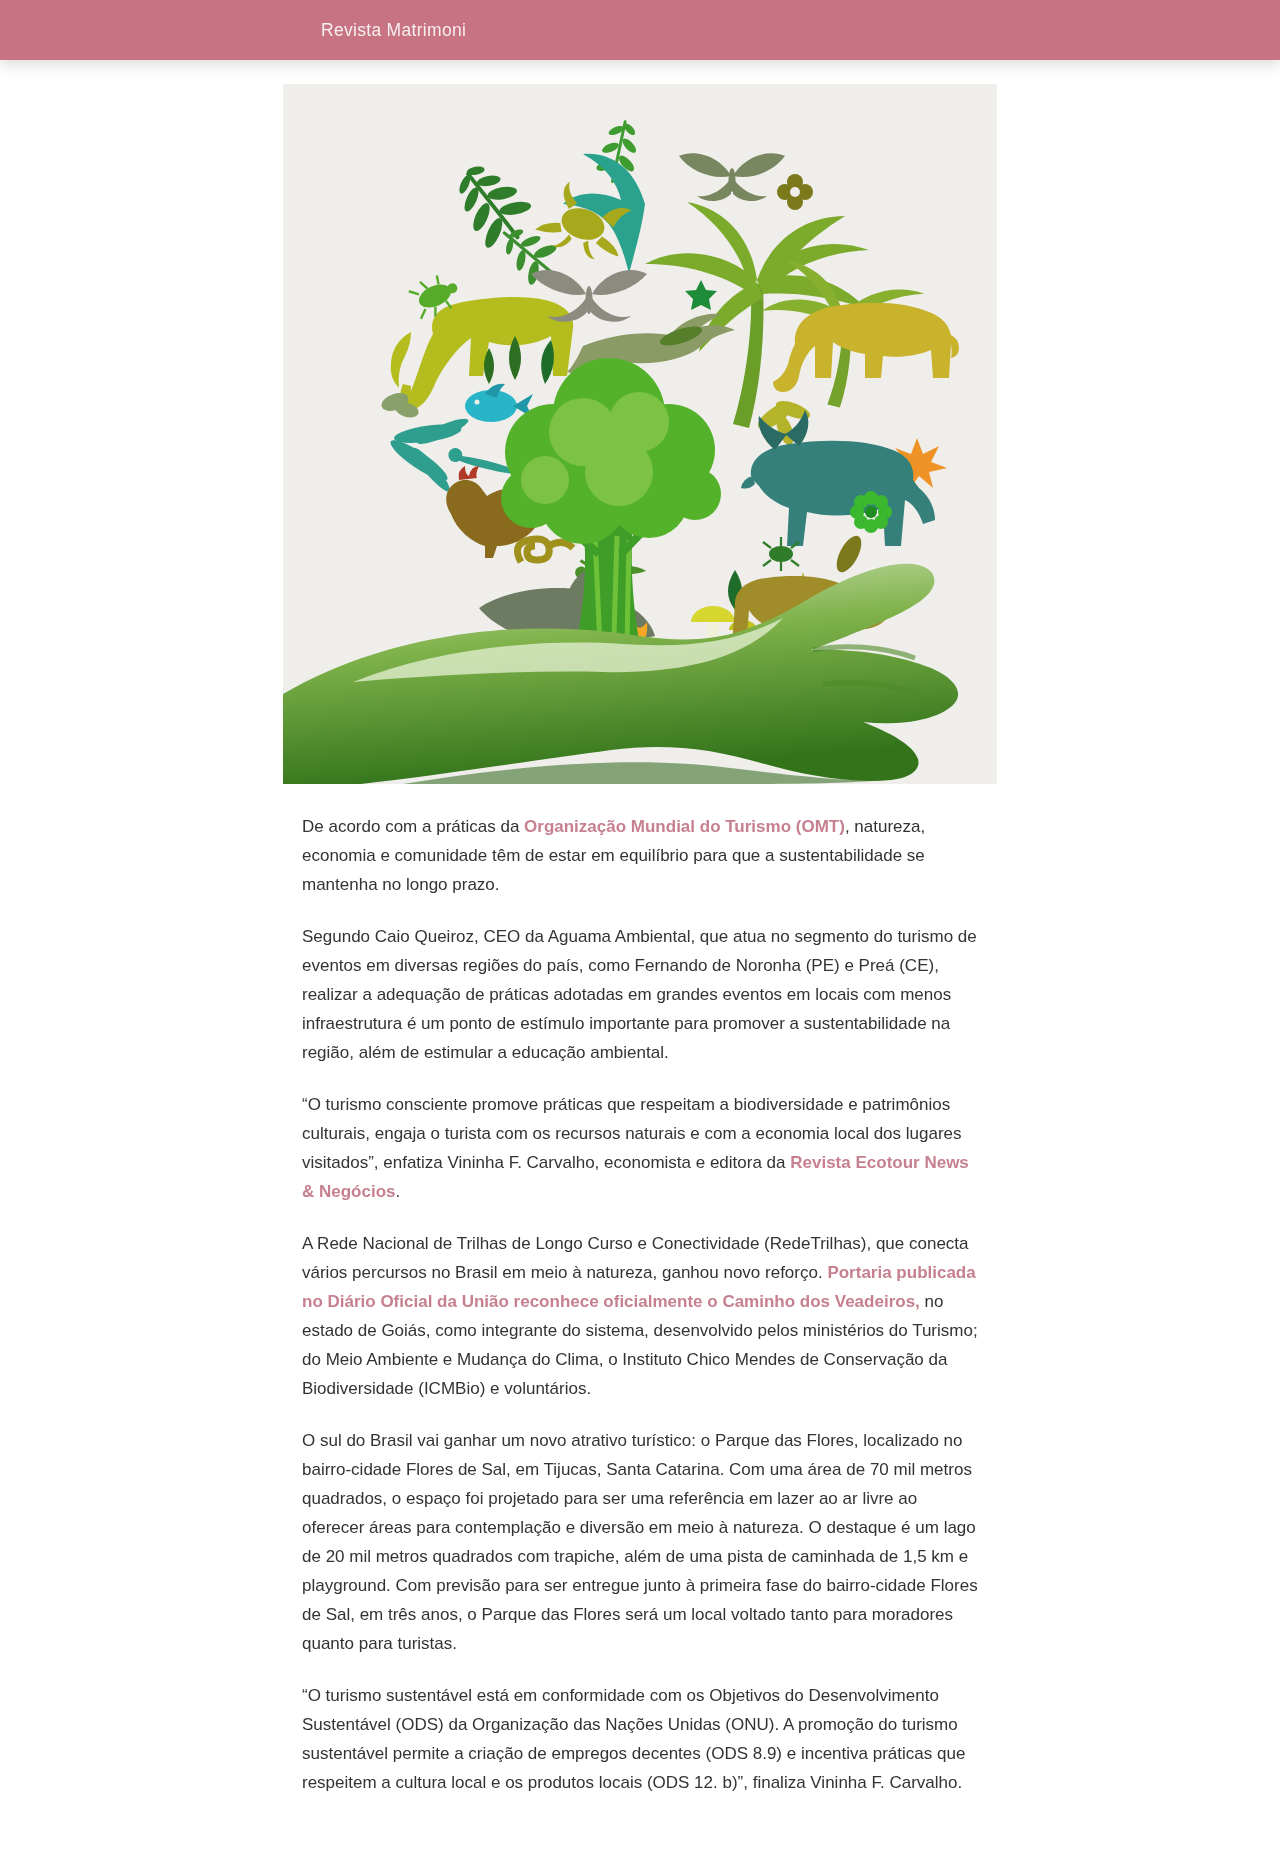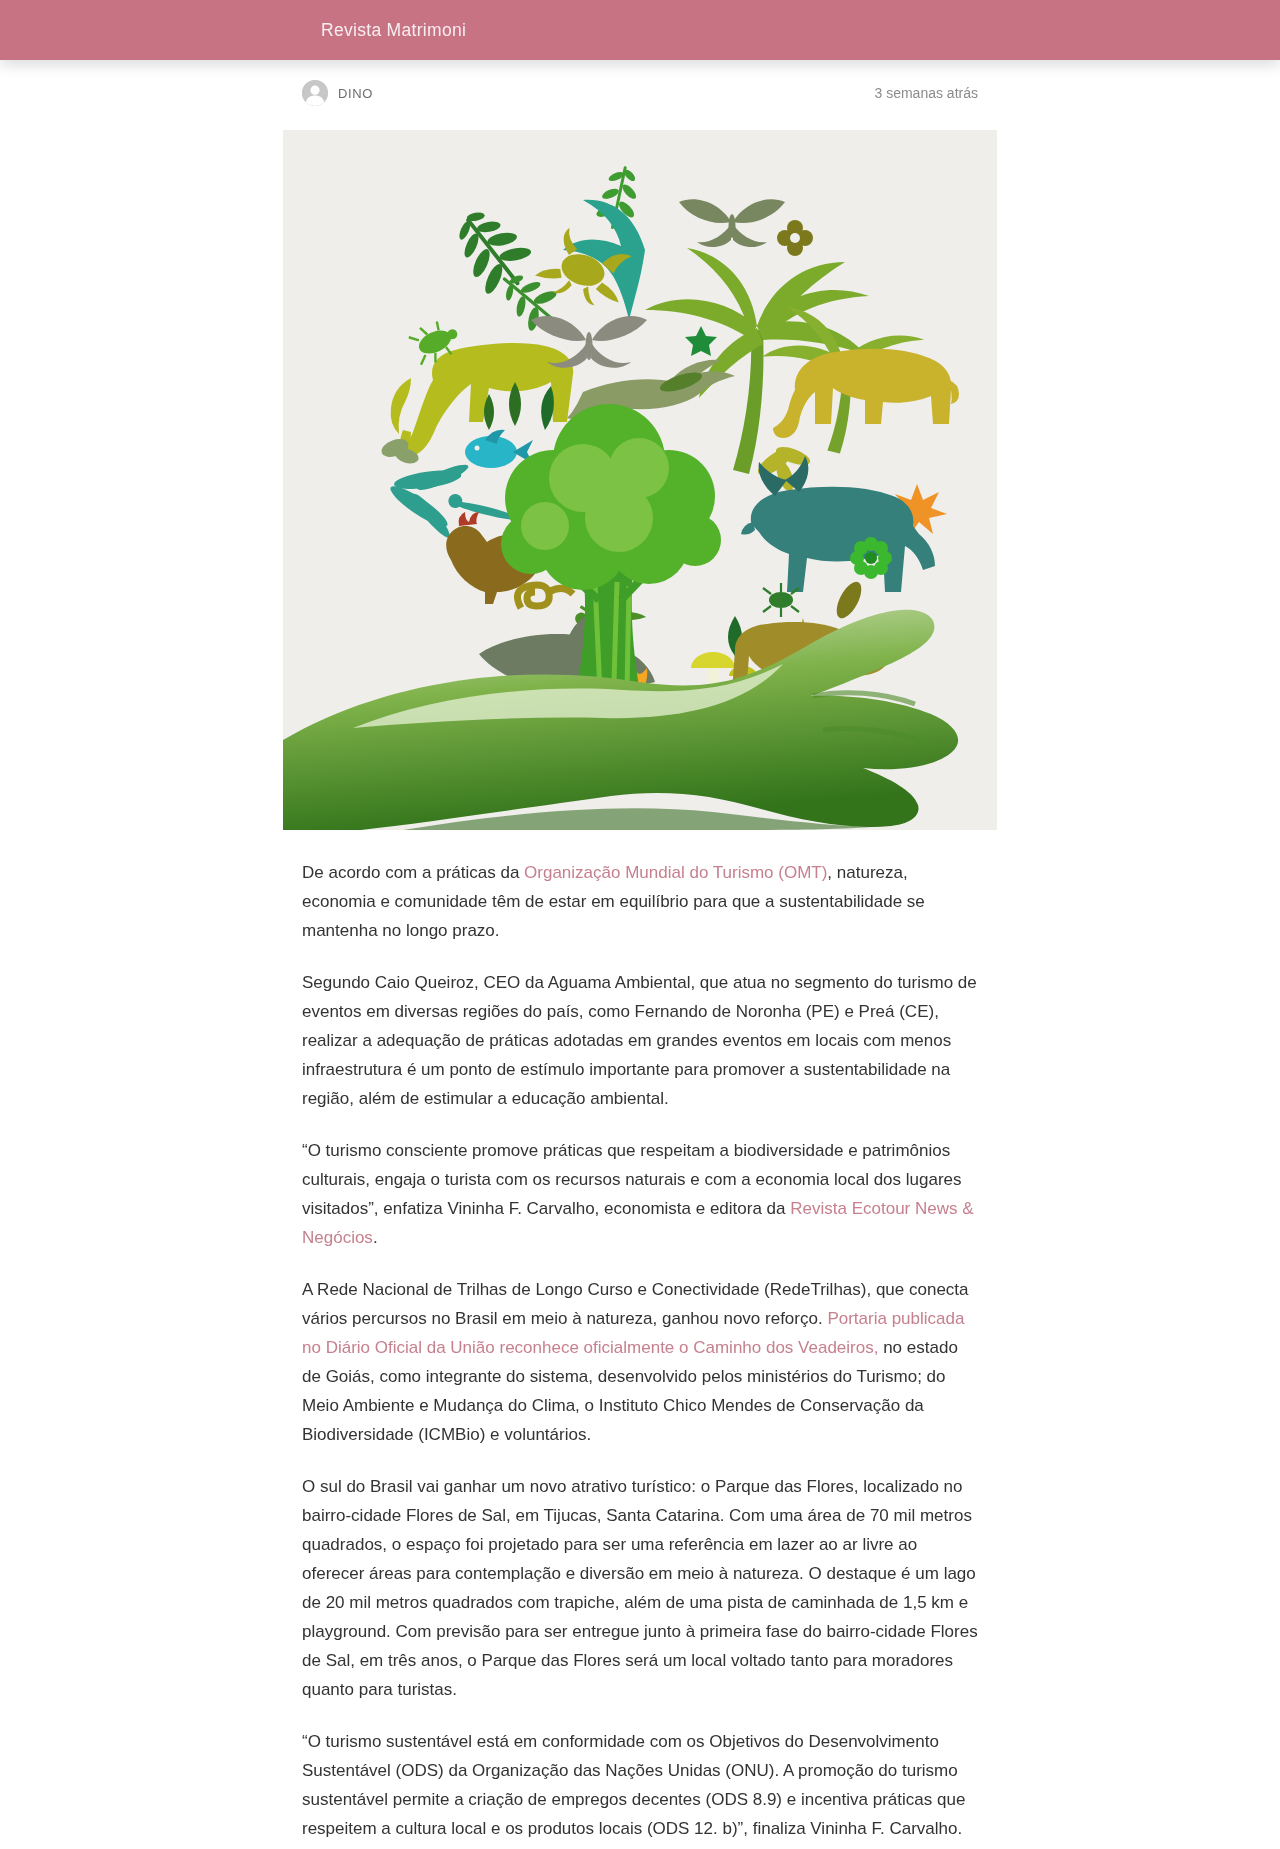--- a/index.html
+++ b/index.html
@@ -73,46 +73,36 @@
   .article-body { margin-top: 28px; padding-bottom: 24px; }
   .article-body p {
     font-size: 17px;
     line-height: 29px;
     color: #333333;
     margin-bottom: 23px;
   }
   .article-body a {
     color: #c6808f;
     text-decoration: none;
+    font-weight: bold;
   }
 </style>
 </head>
 <body>
 
 <header class="site-header">
   <div class="container">
     <span class="site-title">Revista Matrimoni</span>
   </div>
 </header>
 
 <main>
   <article class="container">
 
 
-    <div class="byline">
-      <span class="avatar">
-        <svg viewBox="0 0 26 26" width="26" height="26" aria-hidden="true">
-          <circle cx="13" cy="13" r="13" fill="#c7c7c7"></circle>
-          <circle cx="13" cy="10.2" r="4.6" fill="#ffffff"></circle>
-          <path d="M3.5 23.5 C4.5 17.8 8.2 15.6 13 15.6 C17.8 15.6 21.5 17.8 22.5 23.5 C20 25.2 16.6 26 13 26 C9.4 26 6 25.2 3.5 23.5 Z" fill="#ffffff"></path>
-        </svg>
-      </span>
-      <span class="author-name">DINO</span>
-      <span class="post-age">3 semanas atrás</span>
-    </div>
 
     <figure class="hero">
       <svg viewBox="0 0 714 700" width="714" height="700" role="img" aria-label="Mão verde segurando um círculo de silhuetas de plantas e animais (árvore, palmeiras, elefante, vaca, cervo, cachorro, galinha, tubarão, pássaros, borboletas, peixes e flores) representando o ecossistema">
         <rect width="714" height="700" fill="#efeeeb"></rect>
 
         <g>
 
           <g fill="#2f7d2a" transform="translate(232,150) rotate(-38)">
             <rect x="-2" y="-78" width="4" height="84" rx="2"></rect>
             <g>

